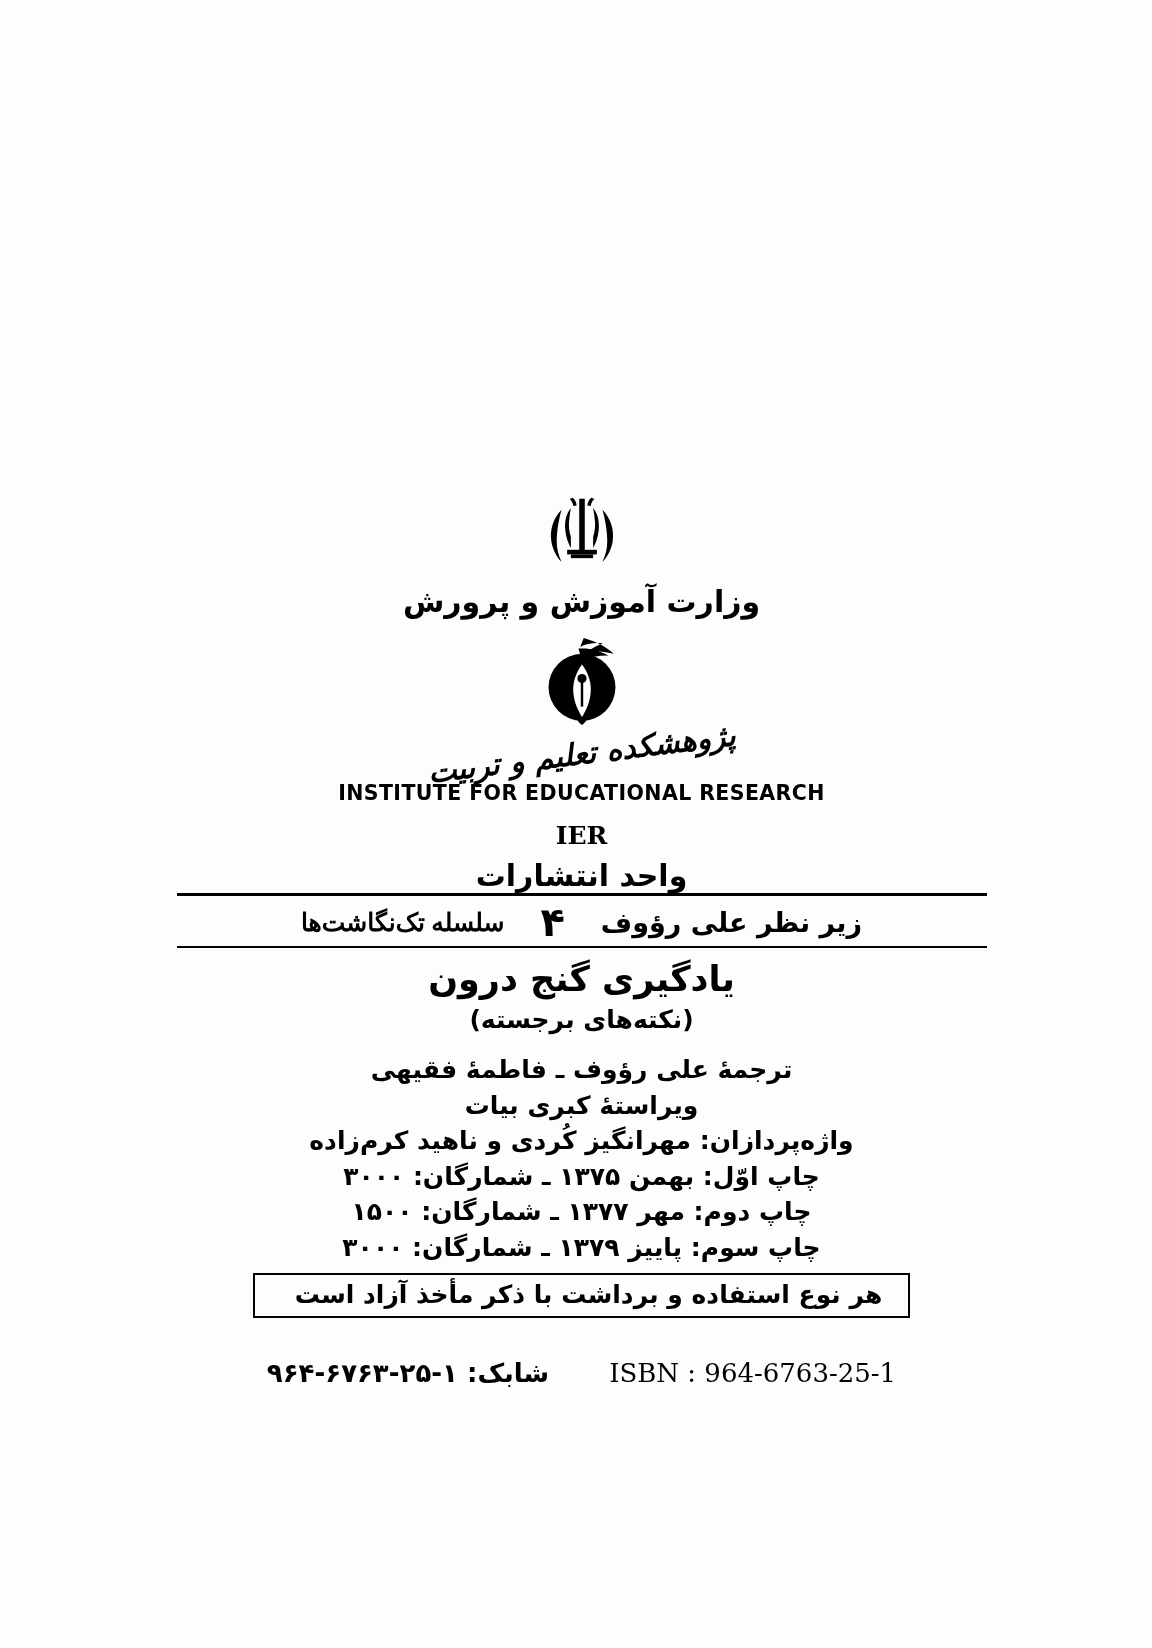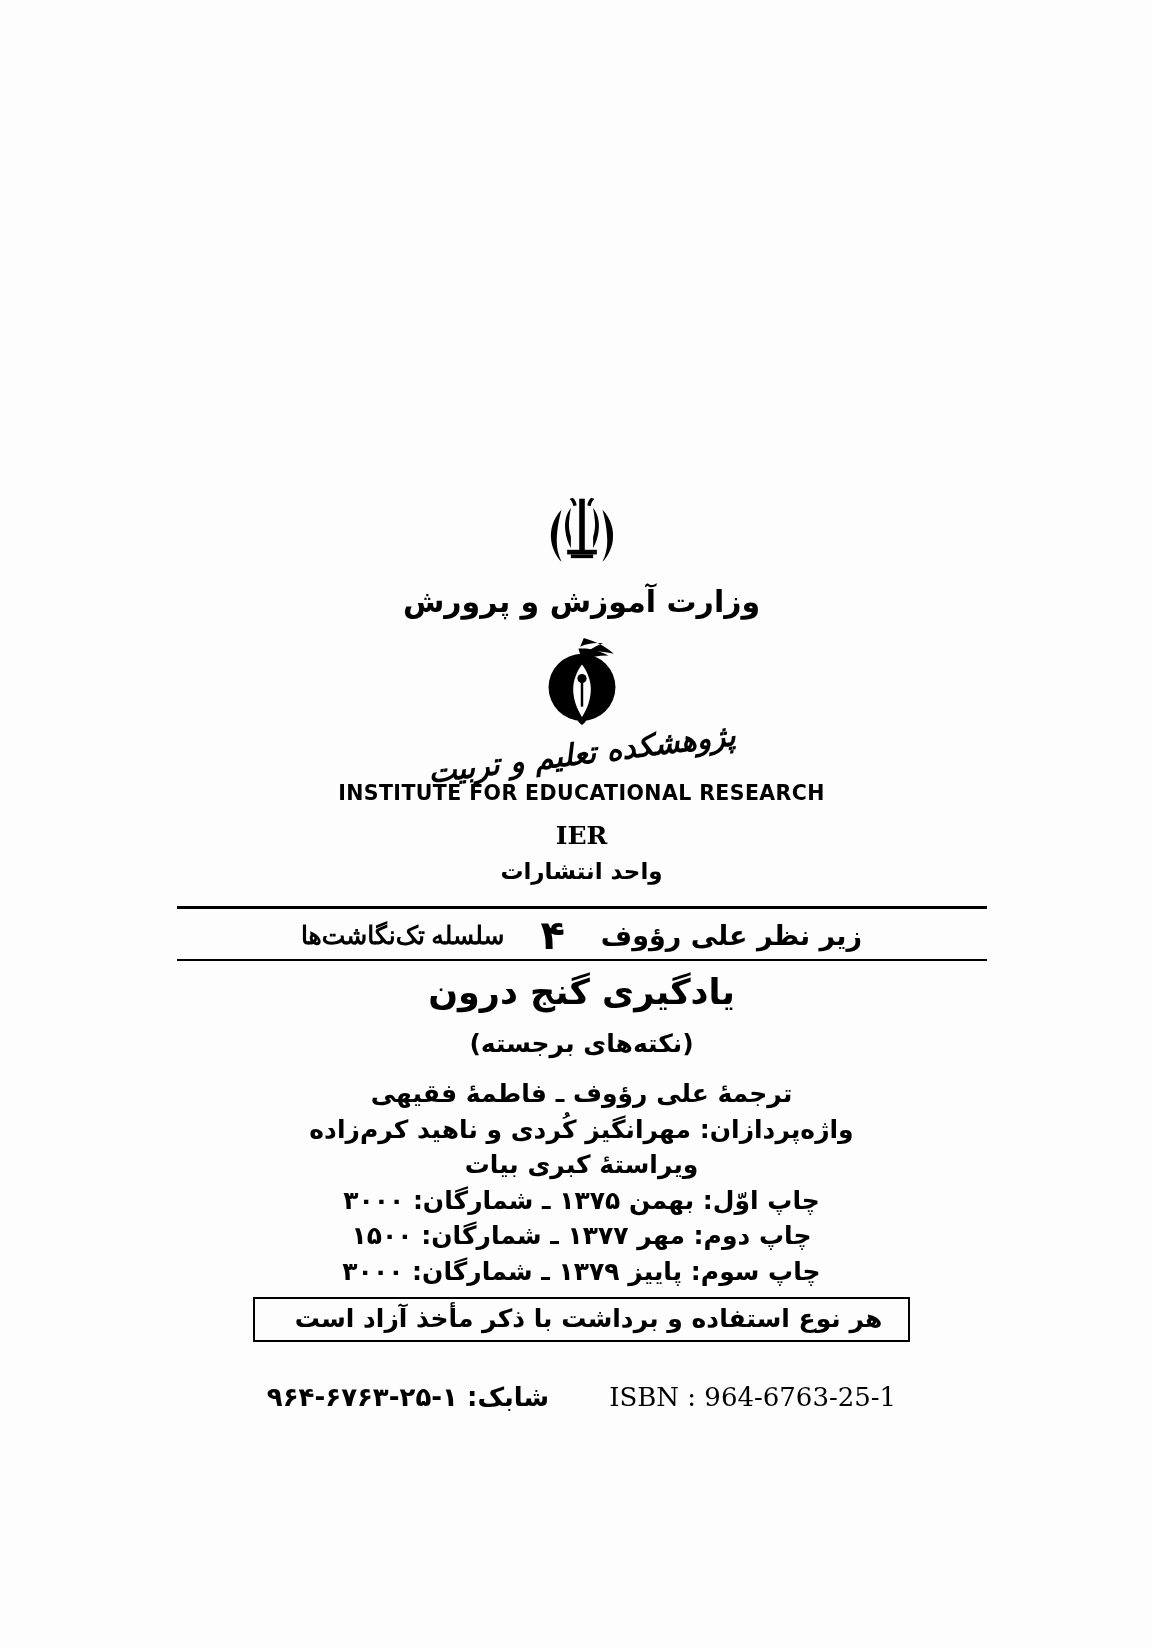--- a/index.html
+++ b/index.html
@@ -81,23 +81,22 @@
 
   .ier-abbr {
     font-size: 25px;
     font-weight: 700;
     font-family: "DejaVu Serif", "Liberation Serif", serif;
     direction: ltr;
     margin-bottom: 8px;
   }
 
   .pub-unit {
-    font-size: 23px;
-    font-weight: 700;
-    margin-bottom: 22px;
+    font-size: 30px;
+    font-weight: 700;
     white-space: nowrap;
     text-align: right;
   }
 
   
   .rule {
     width: 810px;
     border: 0;
     border-top: 3px solid #000;
     margin: 0;
@@ -137,21 +136,21 @@
   
   .colophon {
     width: 810px;
     text-align: center;
     padding-top: 10px;
   }
   .book-title {
     font-size: 35px;
     font-weight: 700;
     line-height: 1.25;
-    margin-bottom: 13px;
+    margin-bottom: 2px;
     white-space: nowrap;
   }
   .book-subtitle {
     font-size: 25px;
     font-weight: 700;
     line-height: 1.3;
     margin-bottom: 16px;
     white-space: nowrap;
   }
   .credit {
@@ -262,23 +261,23 @@
 
     <hr class="rule thin">
 
     <div class="colophon">
       <div class="book-title">یادگیری گنج درون</div>
 
       <div class="book-subtitle">(نکته‌های برجسته)</div>
 
       <div class="credit">ترجمهٔ علی رؤوف ـ فاطمهٔ فقیهی</div>
 
+      <div class="credit">ویراستهٔ کبری بیات</div>
+
       <div class="credit">واژه‌پردازان: مهرانگیز کُردی و ناهید کرم‌زاده</div>
-
-      <div class="credit">ویراستهٔ کبری بیات</div>
 
       <div class="credit">چاپ اوّل: بهمن ۱۳۷۵ ـ شمارگان: ۳۰۰۰</div>
 
       <div class="credit">چاپ دوم: مهر ۱۳۷۷ ـ شمارگان: ۱۵۰۰</div>
 
       <div class="credit">چاپ سوم: پاییز ۱۳۷۹ ـ شمارگان: ۳۰۰۰</div>
 
 
       <div class="notice-box">هر نوع استفاده و برداشت با ذکر مأخذ آزاد است</div>
     </div>

